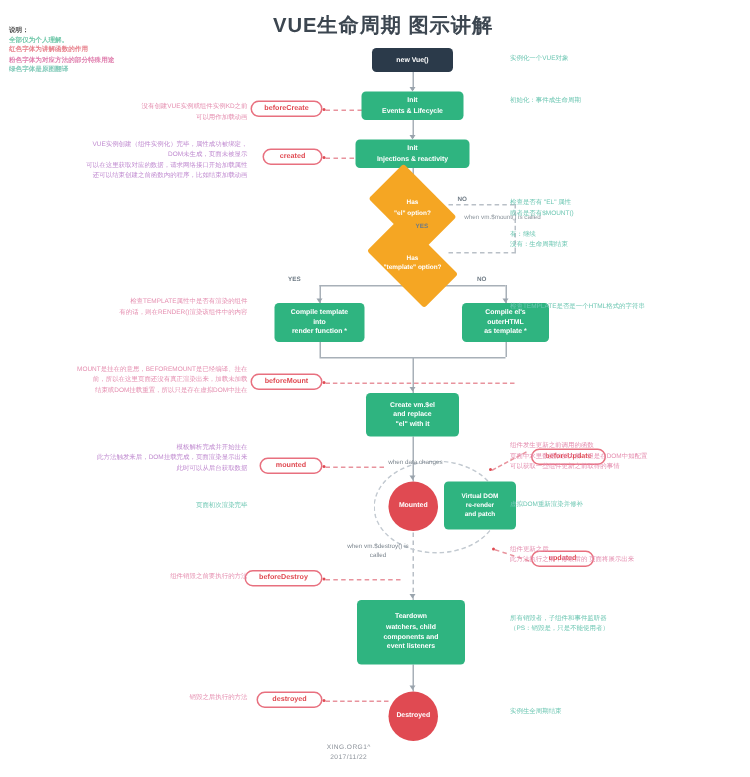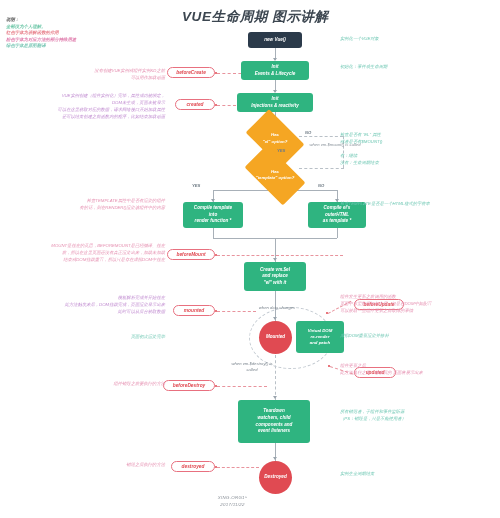--- a/index.html
+++ b/index.html
@@ -6,21 +6,20 @@
   html, body {
     width: 500px; height: 518px;
     background: #ffffff;
     font-family: "Liberation Sans", "DejaVu Sans", sans-serif;
     overflow: hidden;
   }
   #page {
     position: relative;
     width: 465px; height: 518px;
     background: #ffffff;
-    font-style: italic;
   }
 
   
   .title {
     position: absolute;
     left: 182px; top: 8px;
     width: 200px;
     font-size: 13.5px;
     font-weight: bold;
     letter-spacing: 0.6px;

